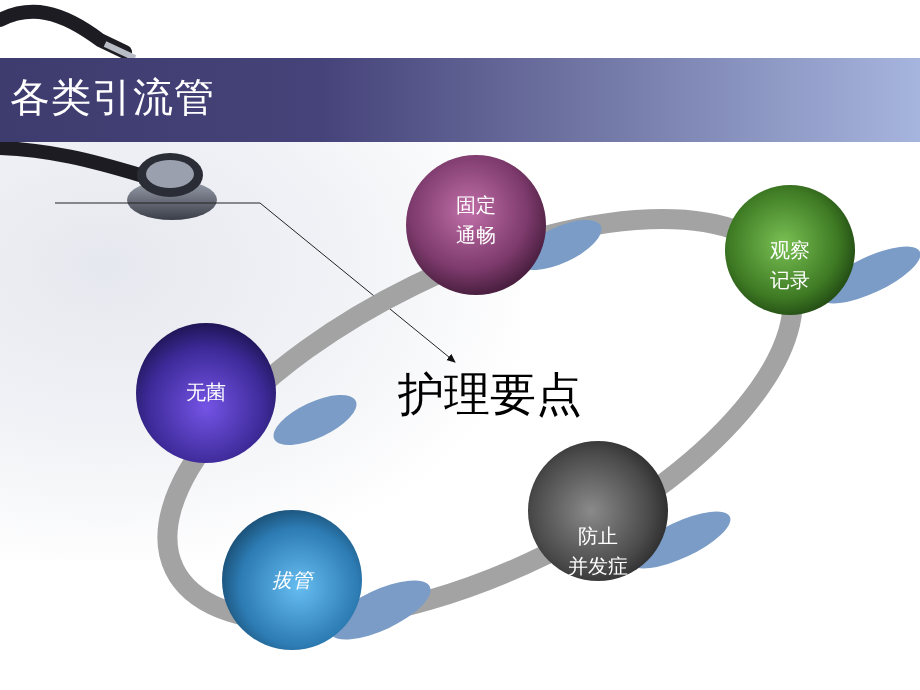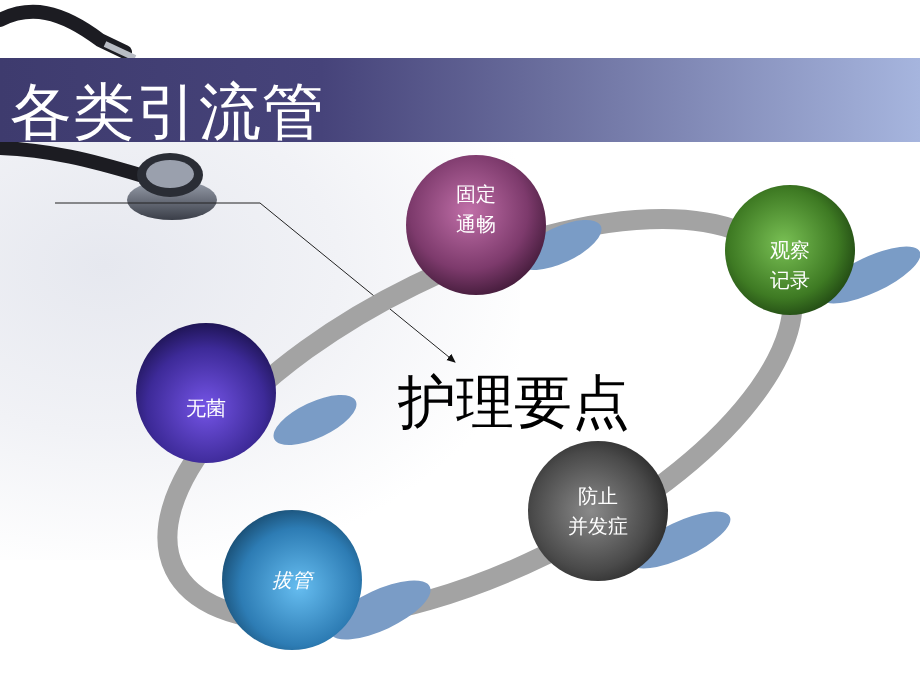--- a/index.html
+++ b/index.html
@@ -2,27 +2,27 @@
 <html><head>
 <meta charset="utf-8">
 <style>
   html, body { margin:0; padding:0; }
   body { width:920px; height:690px; position:relative; overflow:hidden;
          background:#ffffff; font-family:"DejaVu Sans", sans-serif; }
   .bg-haze { position:absolute; left:0; top:140px; width:520px; height:420px;
              background: radial-gradient(ellipse at 20% 30%, #e6e8ef 0%, #f1f2f6 40%, rgba(255,255,255,0) 75%); }
   .title-bar { position:absolute; left:0; top:58px; width:920px; height:84px;
                background: linear-gradient(to right, #3e3b6e 0%, #46437a 35%, #6b6f9e 60%, #a6b5de 100%); }
-  .title-text { position:absolute; left:10px; top:70px; font-size:62px; color:#ffffff;
+  .title-text { position:absolute; left:10px; top:70px; font-size:40px; color:#ffffff;
                 letter-spacing:1px; font-family:"DejaVu Sans", sans-serif; }
   svg.deco { position:absolute; left:0; top:0; }
   .ball { position:absolute; border-radius:50%; display:flex; align-items:center; justify-content:center;
           text-align:center; color:#ffffff; font-size:20px; line-height:30px; }
   .ball span { white-space:pre-line; }
-  .center-text { position:absolute; left:398px; top:364px; font-size:58px; color:#000000;
+  .center-text { position:absolute; left:398px; top:364px; font-size:46px; color:#000000;
                  font-family:"DejaVu Serif", serif;text-align:right; }
 </style>
 </head>
 <body>
 
 <div class="bg-haze"></div>
 
 <svg class="deco" width="920" height="690" viewBox="0 0 920 690">
   <defs>
     <radialGradient id="gPurple" cx="45%" cy="40%" r="60%">
@@ -79,32 +79,32 @@
   <circle cx="476" cy="225" r="70" fill="url(#gPurple)"></circle>
   <circle cx="790" cy="250" r="65" fill="url(#gGreen)"></circle>
   <circle cx="206" cy="393" r="70" fill="url(#gIndigo)"></circle>
   <circle cx="598" cy="511" r="70" fill="url(#gGray)"></circle>
   <circle cx="292" cy="580" r="70" fill="url(#gBlue)"></circle>
 </svg>
 
 <div class="title-bar"></div>
 <div class="title-text">各类引流管</div>
 
-<div class="ball" style="left:406px;top:139px;width:140px;height:140px;">
+<div class="ball" style="left:406px;top:150px;width:140px;height:140px;">
   <span>固定
 通畅</span>
 </div>
 <div class="ball" style="left:725px;top:200px;width:130px;height:130px;">
   <span>观察
 记录</span>
 </div>
-<div class="ball" style="left:136px;top:338px;width:140px;height:140px;">
+<div class="ball" style="left:136px;top:322px;width:140px;height:140px;">
   <span>无菌</span>
 </div>
-<div class="ball" style="left:528px;top:441px;width:140px;height:140px;">
+<div class="ball" style="left:528px;top:441px;width:140px;height:140px;align-items:flex-end;">
   <span>防止
 并发症</span>
 </div>
 <div class="ball" style="left:222px;top:510px;width:140px;height:140px;font-style:italic;">
   <span>拔管</span>
 </div>
 
 <div class="center-text">护理要点</div>
 
 </body></html>

